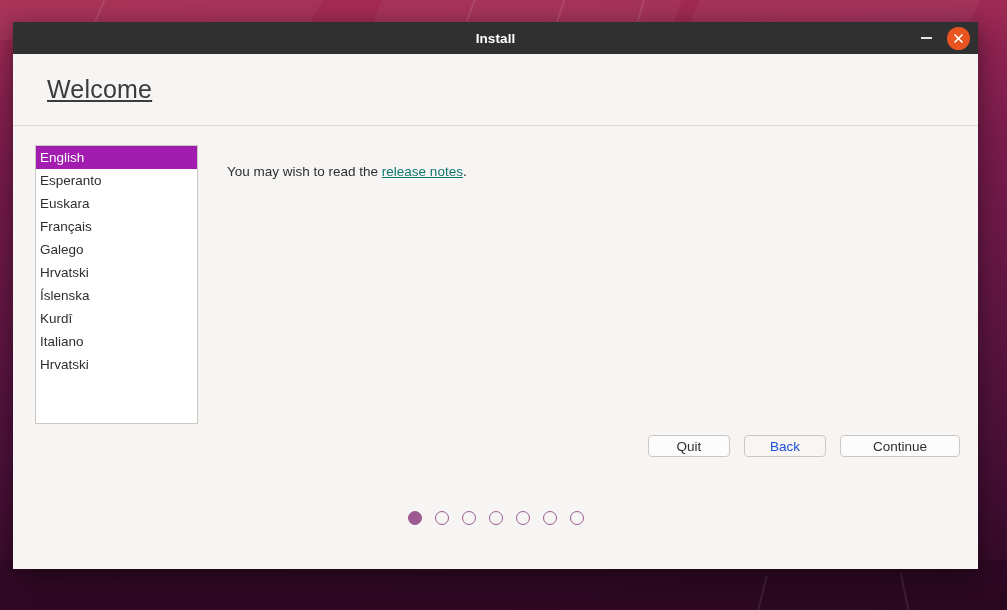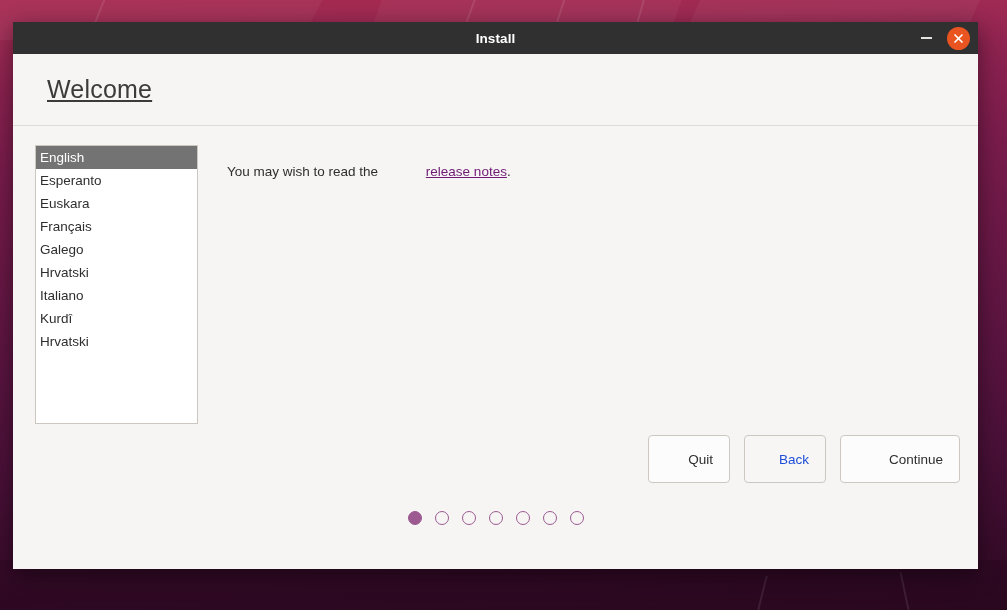--- a/index.html
+++ b/index.html
@@ -150,62 +150,60 @@
   .lang-item {
     height: 23px;
     line-height: 23px;
     padding-left: 4px;
     font-size: 13.5px;
     color: #2e2e2e;
     white-space: nowrap;
     cursor: pointer;
   }
   .lang-item.selected {
-    background: #737373;
+    background: #a21caf;
     color: #ffffff;
   }
 
   
   .right-pane {
     position: absolute;
     left: 214px;
     top: 38px;
     right: 24px;
   }
   .release-line {
     font-size: 13.5px;
     color: #2e2e2e;
   }
   .release-link {
-    color: #701a75;
+    color: #0f766e;
     text-decoration: underline;
     cursor: pointer;
-    margin-left: 44px;
   }
 
   
   .footer-buttons {
     position: absolute;
     right: 18px;
     top: 309px;
     display: flex;
     gap: 14px;
   }
   .nav-button {
     min-width: 82px;
-    height: 48px;
+    height: 22px;
     padding: 0 16px;
     background: #fcfcfc;
     border: 1px solid #cdc7c2;
     border-radius: 4px;
     font-family: "Liberation Sans", sans-serif;
     font-size: 13.5px;
     color: #2e2e2e;
     cursor: pointer;
-    text-align: right;
   }
   .nav-button.wide { min-width: 120px; }
   .nav-button.disabled {
     color: #1d4ed8;
     background: #f7f6f5;
     cursor: default;
   }
 
   
   .progress-dots {
@@ -269,22 +267,23 @@
 
   <div class="window-body">
 
     <div class="lang-list" id="lang-list">
         <div class="lang-item selected">English</div>
         <div class="lang-item">Esperanto</div>
         <div class="lang-item">Euskara</div>
         <div class="lang-item">Français</div>
         <div class="lang-item">Galego</div>
         <div class="lang-item">Hrvatski</div>
+        <div class="lang-item">Íslenska</div>
+        <div class="lang-item">Kurdî</div>
         <div class="lang-item">Italiano</div>
-        <div class="lang-item">Kurdî</div>
         <div class="lang-item">Hrvatski</div>
       </div>
 
     <div class="right-pane">
       <div class="release-line"><span>You may wish to read the </span><a class="release-link">release notes</a><span>.</span></div>
     </div>
 
     <div class="footer-buttons">
       <button class="nav-button">Quit</button>
       <button class="nav-button disabled" disabled="">Back</button>

